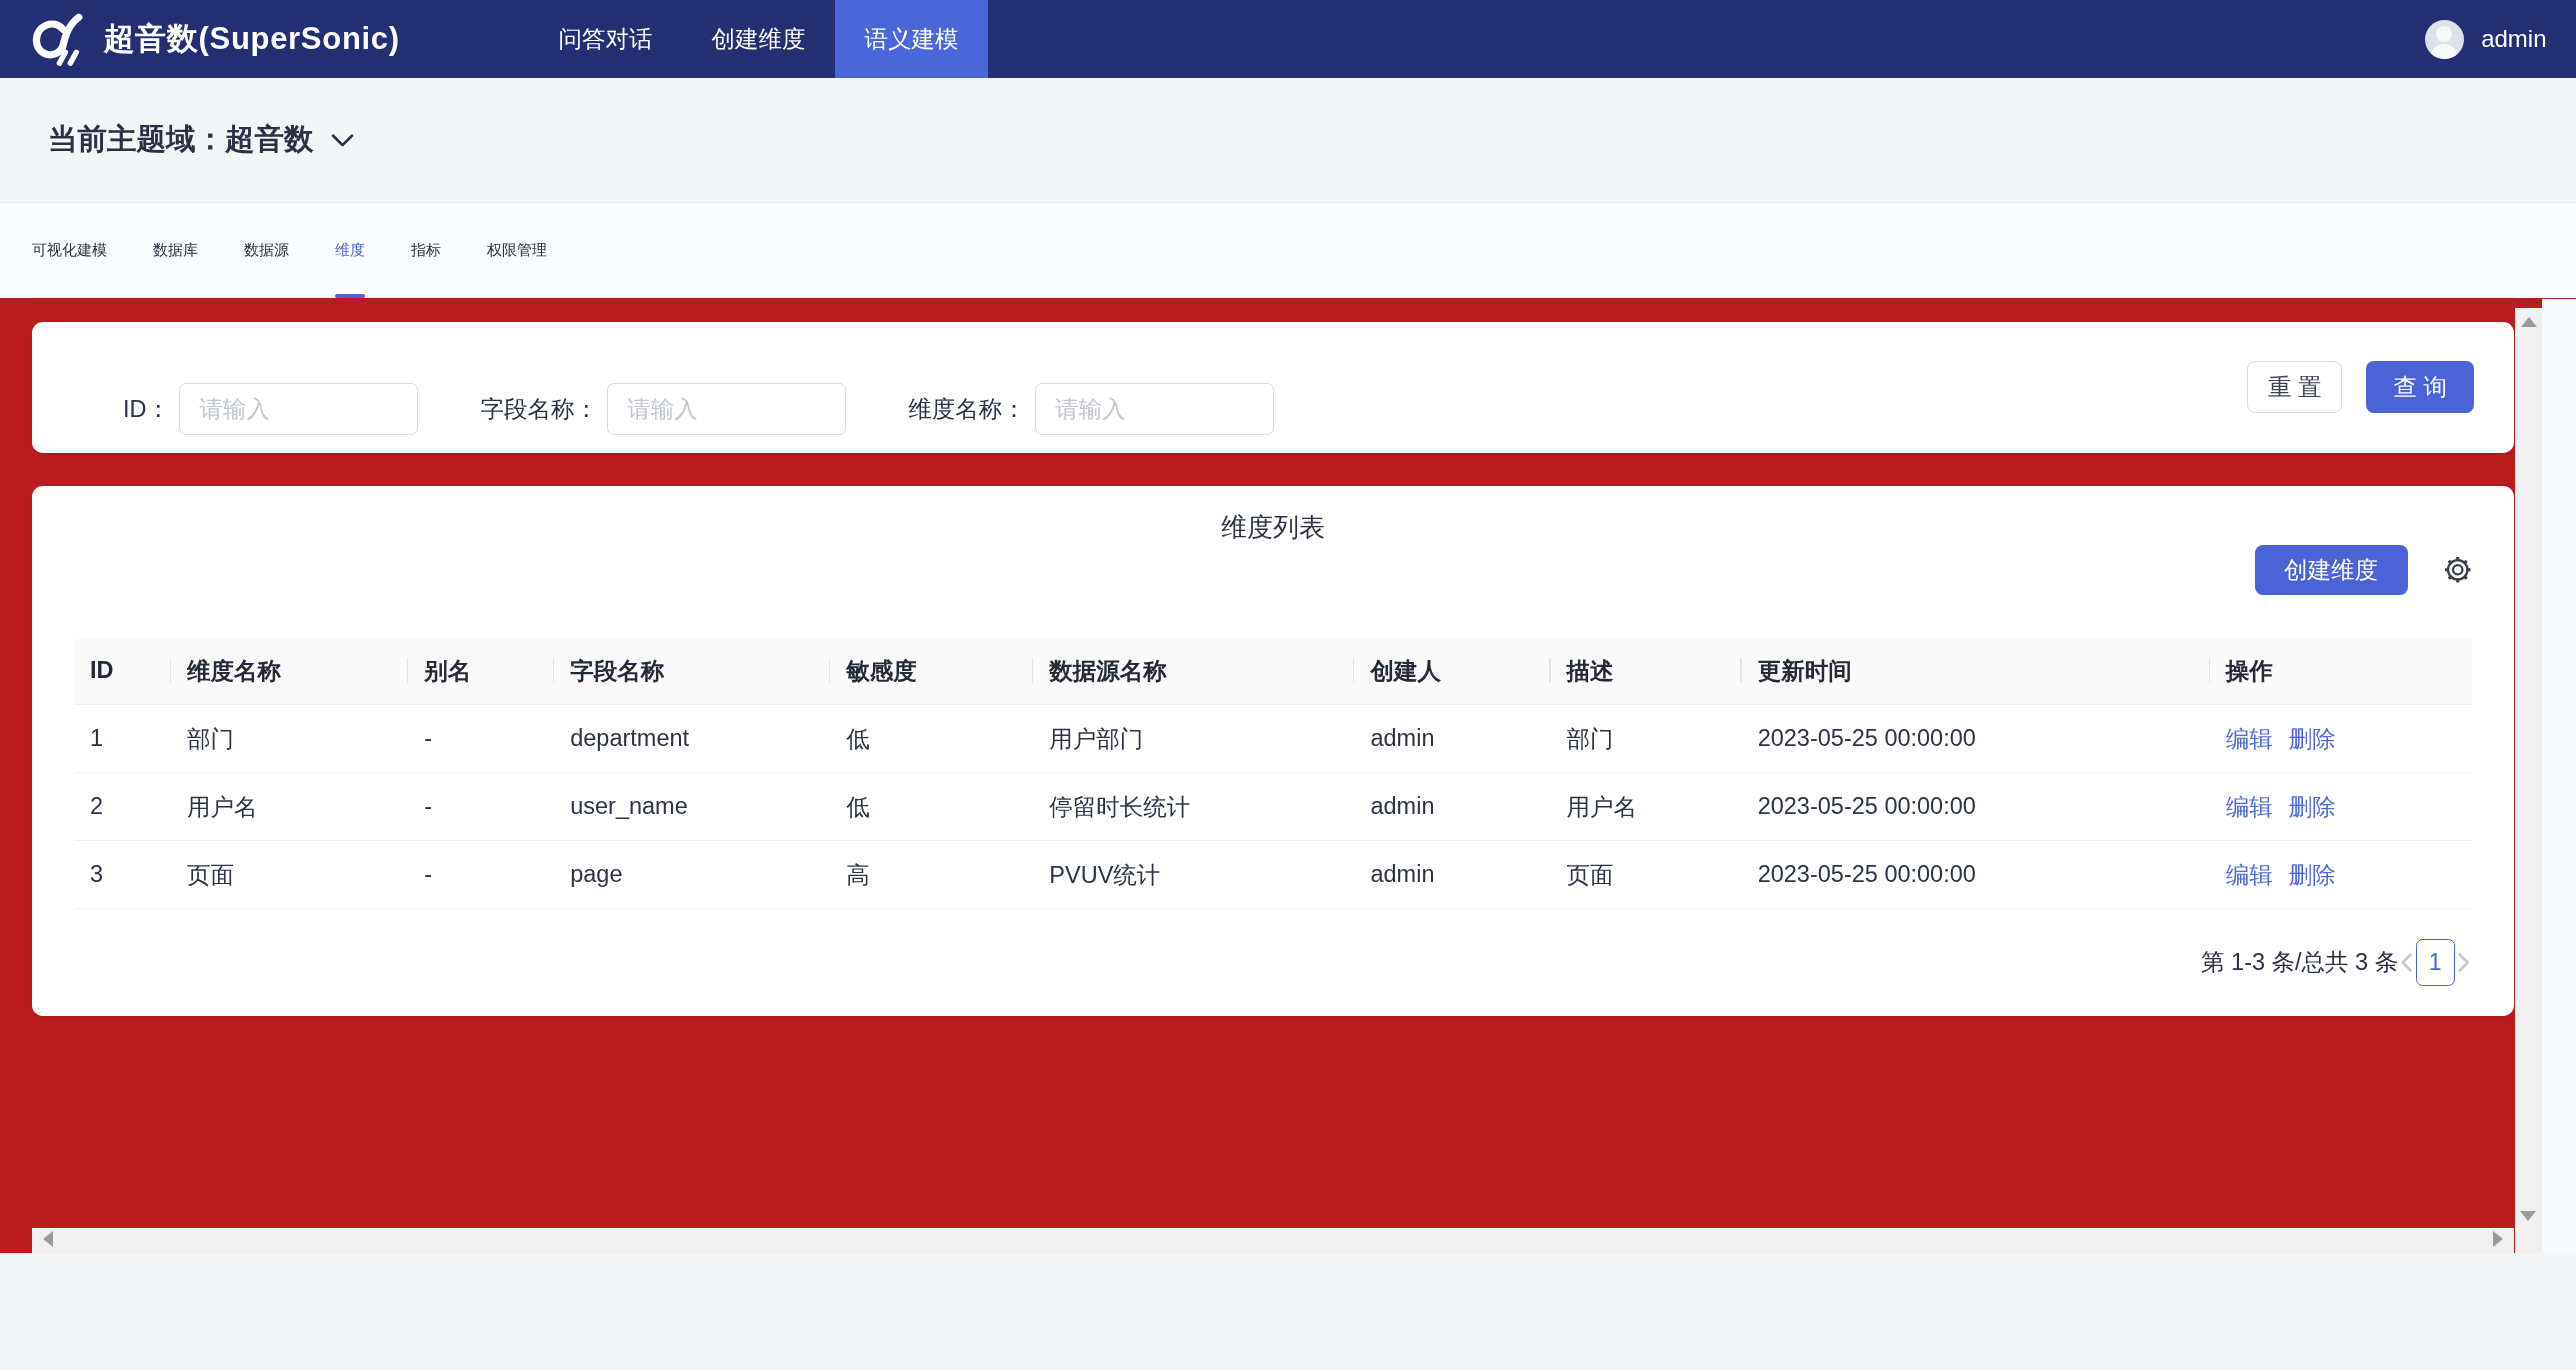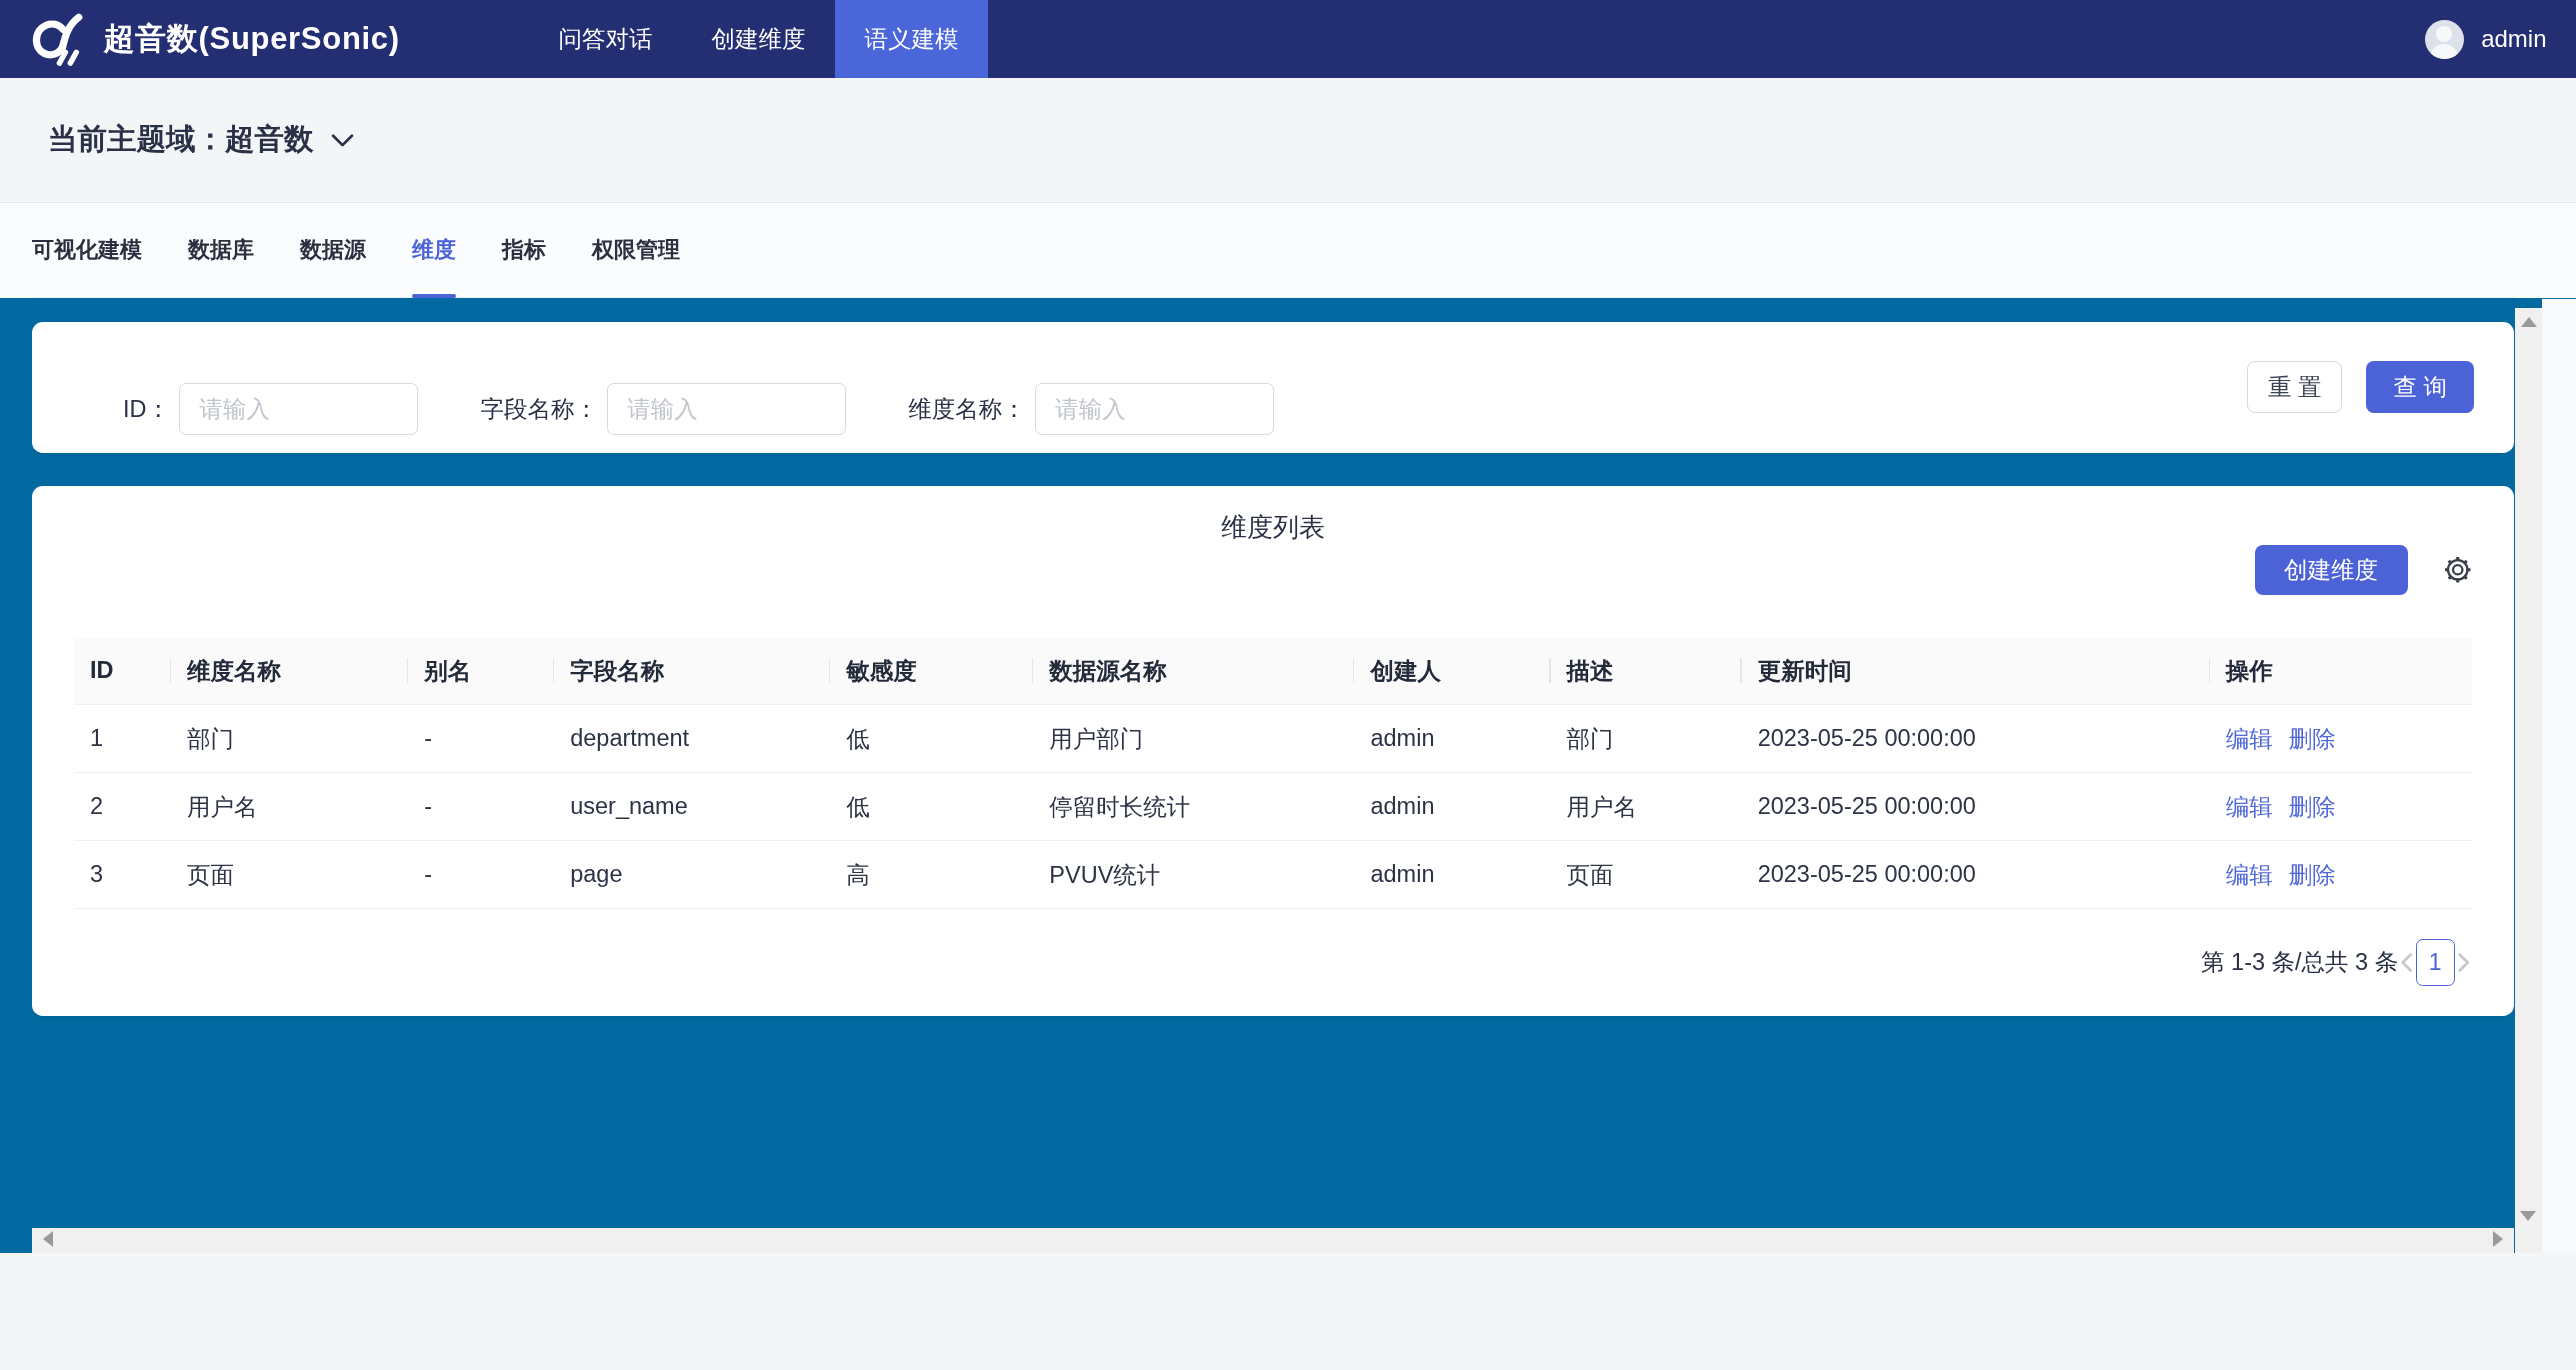--- a/index.html
+++ b/index.html
@@ -1,21 +1,21 @@
 <!DOCTYPE html>
 <html style="font-size:10.7px"><head>
 <meta charset="utf-8">
 <style>
   * { box-sizing: border-box; margin: 0; padding: 0; }
   html,body { width:100%; height:100%; }
   body {
     font-family: "Liberation Sans", "DejaVu Sans", sans-serif;
     background:#f4f5f7;
   }
-  .app { position:relative; width:2576px; height:1253px; background:#0369a1; overflow:hidden; }
+  .app { position:relative; width:2576px; height:1253px; background:#b91c1c; overflow:hidden; }
 
   
   .navbar { position:relative; height:78px; background:#242e72; display:flex; align-items:center; color:#fff; }
   .logo-wrap { display:flex; align-items:center; margin-left:28px; gap:17.4px; }
   .logo-wrap svg { width:58px; height:58px; display:block; }
   .brand { font-size:31px; font-weight:bold; white-space:nowrap; letter-spacing:0.7px; }
   .nav-menu { position:absolute; left:529px; top:0; height:78px; display:flex; }
   .nav-item { height:78px; display:flex; align-items:center; padding:0 29.5px; font-size:23.5px; cursor:pointer; white-space:nowrap; }
   .nav-item.active { background:#4a66d9; }
   .nav-user { margin-left:auto; margin-right:29.5px; display:flex; align-items:center; gap:17.4px; font-size:24px; }
@@ -24,21 +24,21 @@
   .avatar::after  { content:""; position:absolute; bottom:-2.7px; left:5.4px; width:28px; height:17.4px; border-radius:14px 14px 0 0; background:#f7f8fa; }
 
   
   .domain-bar { height:125px; background:#f4f5f7; border-bottom:1.3px solid #e4e6ea; display:flex; align-items:center; padding-left:48px; }
   .domain-text { font-size:29.5px; font-weight:600; color:#2a3147; white-space:nowrap; }
   .domain-caret { margin-left:17.4px; display:flex; align-items:center; cursor:pointer; }
 
   
   .tabs-bar { height:95px; background:#fbfcfd; padding:0 62px 0 32px; }
   .tabs-inner { height:100%; border-bottom:1.3px solid #ececef; display:flex; gap:46px; }
-  .tab { position:relative; display:flex; align-items:center; font-size:22px; color:#2b3040; cursor:pointer; white-space:nowrap;font-weight:bold; }
+  .tab { position:relative; display:flex; align-items:center; font-size:15px; color:#2b3040; cursor:pointer; white-space:nowrap; }
   .tab.active { color:#4c63d8; }
   .tab.active::after { content:""; position:absolute; left:0; right:0; bottom:-1.3px; height:4px; background:#4c63d8; border-radius:2px; }
 
   
   .card { background:#fff; border-radius:10.7px; margin-left:32px; margin-right:62px; box-shadow:0 1.3px 5.4px rgba(0,0,0,0.03); }
 
   .filter-card { margin-top:23.5px; height:131px; display:flex; align-items:center; padding-right:40px; }
   .filter-item { display:flex; align-items:center; margin-left:62px;margin-top:44px; }
   .filter-item.first { margin-left:91px; }
   .filter-item.last-gap { margin-left:81px; }

